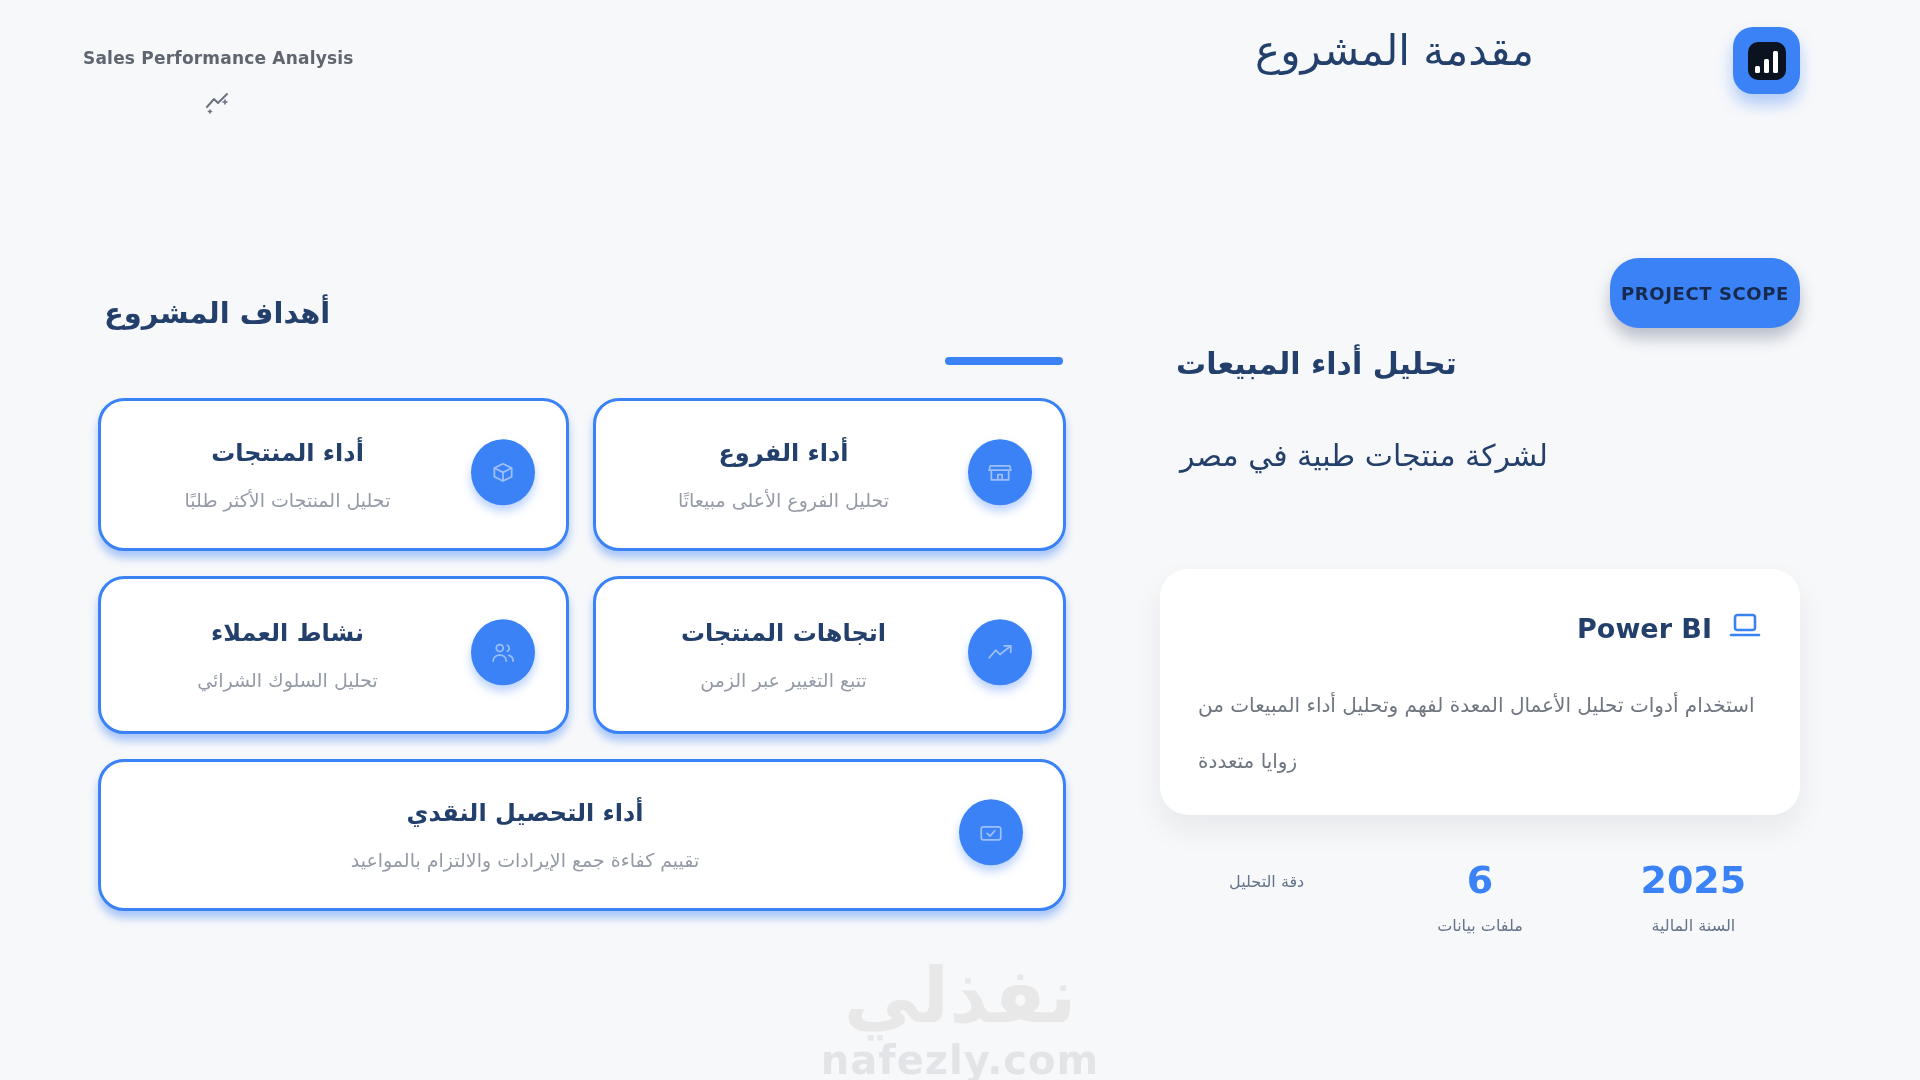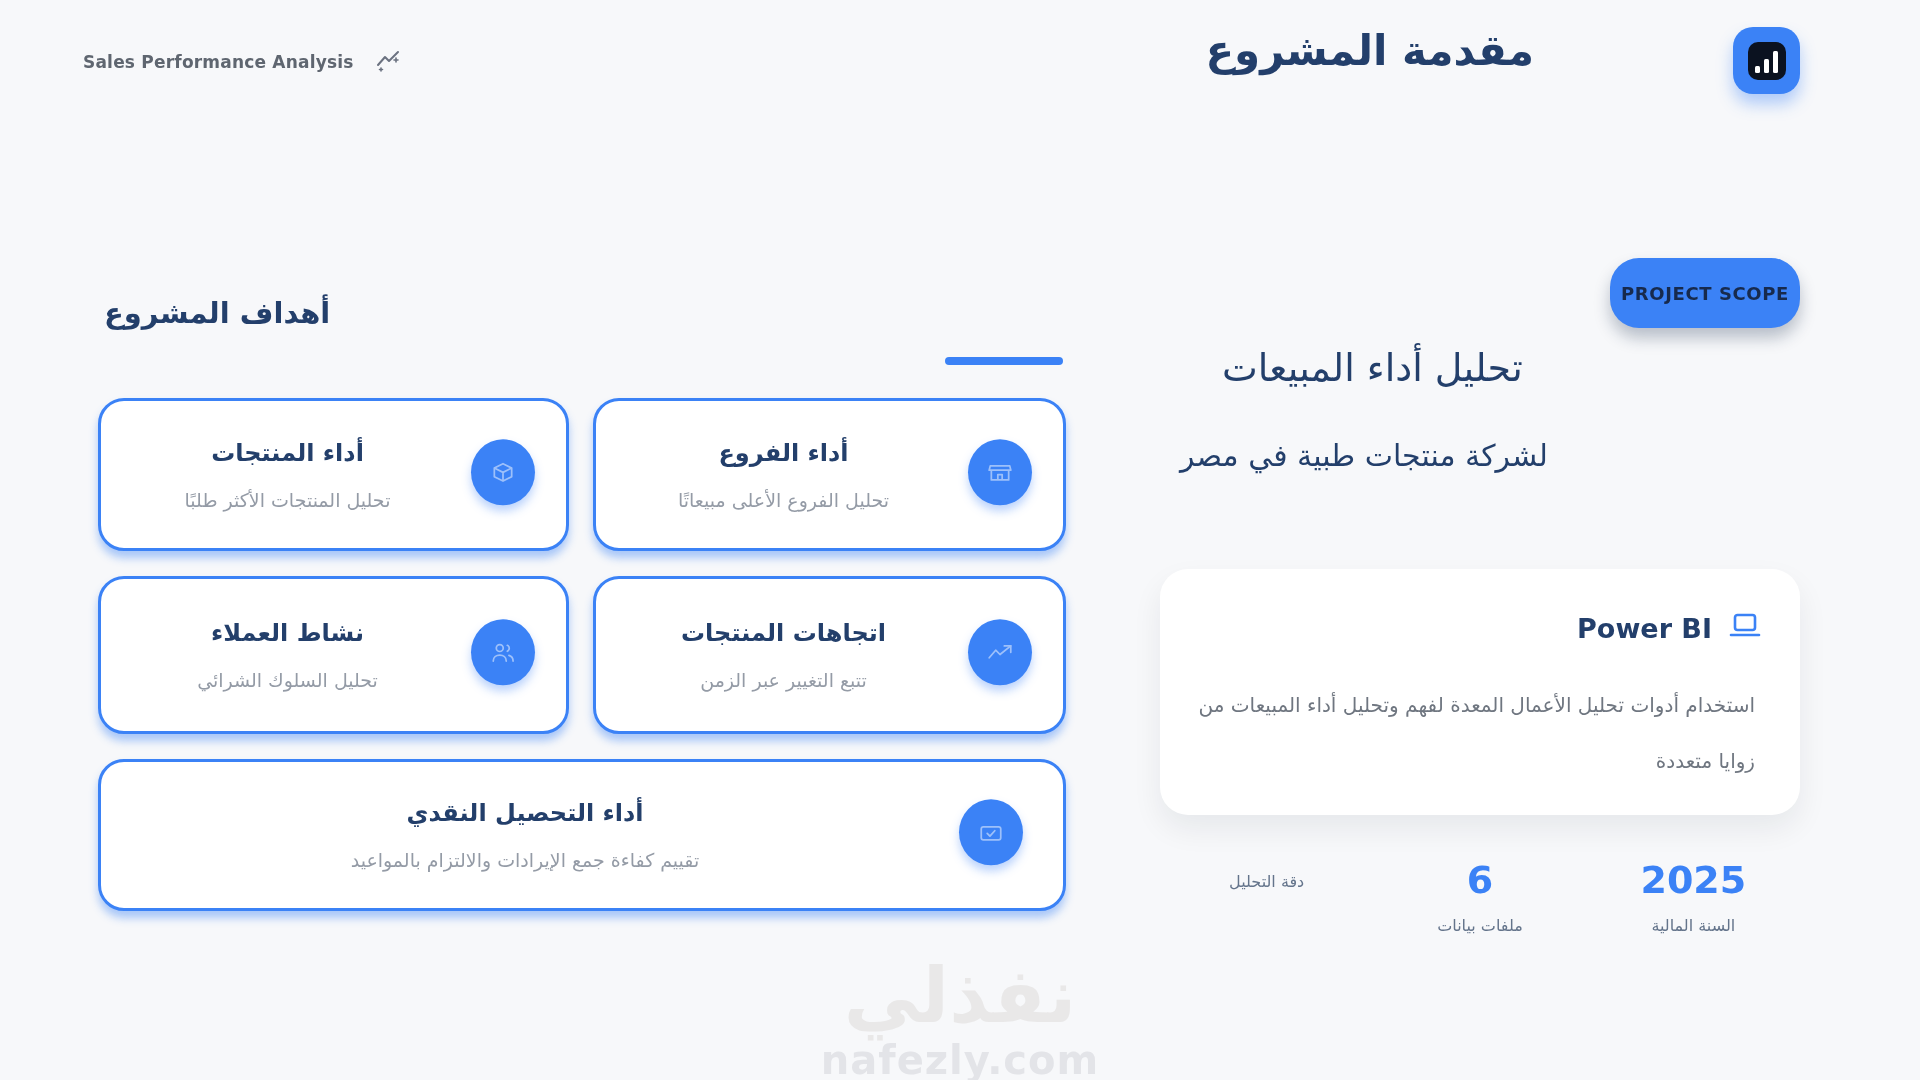--- a/index.html
+++ b/index.html
@@ -1,39 +1,39 @@
 <!DOCTYPE html>
 <html lang="ar"><head>
 <meta charset="utf-8">
 <style>
   * { margin:0; padding:0; box-sizing:border-box; }
   html,body { width:1920px; height:1080px; }
   body { font-family:"DejaVu Sans", sans-serif; background:#f7f8fa; overflow:hidden; }
   .canvas { position:relative; width:1920px; height:1080px; background:#f7f8fa; }
 
   
-  .brand { position:absolute; left:83px; top:48px; display:flex; align-items:center; gap:22px; }
+  .brand { position:absolute; left:83px; top:48px; display:flex; align-items:center; gap:22px;flex-direction:column; }
   .brand-label { font-size:17px; font-weight:600; color:#5f6670; letter-spacing:.2px; }
-  .main-title { position:absolute; top:26px; right:386px; direction:rtl; font-size:42px; font-weight:bold; color:#233f6b; white-space:nowrap;text-align:center; }
+  .main-title { position:absolute; top:26px; right:386px; direction:rtl; font-size:42px; font-weight:normal; color:#233f6b; white-space:nowrap;text-align:center; }
   .app-icon { position:absolute; left:1733px; top:27px; width:67px; height:67px; border-radius:20px; background:#3b82f6; box-shadow:0 10px 16px rgba(59,130,246,.38); display:flex; align-items:center; justify-content:center; }
   .app-icon-inner { width:38px; height:38px; border-radius:10px; background:#0b1220; display:flex; align-items:flex-end; justify-content:center; gap:4px; padding:7px 6px; }
   .app-icon-inner .bar { background:#ffffff; width:5px; border-radius:1.5px; }
   .bar-dot { height:7px; }
   .bar-mid { height:14px; }
   .bar-tall { height:22px; }
 
   
   .scope-btn { position:absolute; left:1610px; top:258px; width:190px; height:70px; border:none; border-radius:29px; background:#3b82f6; color:#172a4d; font-family:"DejaVu Sans",sans-serif; font-size:18px; font-weight:bold; letter-spacing:.6px; box-shadow:0 10px 16px rgba(23,42,77,.28); cursor:pointer; }
-  .intro-line1 { position:absolute; left:1176px; top:346px; direction:rtl; font-size:38px; font-weight:normal; color:#233f6b; white-space:nowrap;margin-left:46px; }
+  .intro-line1 { position:absolute; left:1176px; top:346px; direction:rtl; font-size:30px; font-weight:bold; color:#233f6b; white-space:nowrap; }
   .intro-line2 { position:absolute; left:1180px; top:438px; direction:rtl; font-size:30px; font-weight:normal; color:#233f6b; white-space:nowrap; }
 
   .pbi-card { position:absolute; left:1160px; top:569px; width:640px; height:246px; background:#ffffff; border-radius:28px; box-shadow:0 14px 30px rgba(15,23,42,.07);padding-left:28px; }
   .pbi-head { position:absolute; top:42px; right:38px; display:flex; align-items:center; gap:16px; }
   .pbi-title { font-size:27px; font-weight:bold; color:#233f6b; }
-  .pbi-desc { position:absolute; top:108px; right:45px; left:38px; direction:rtl; text-align:right; font-size:20px; color:#6f7680; line-height:56px; }
+  .pbi-desc { position:absolute; top:108px; right:45px; left:38px; direction:rtl; text-align:left; font-size:20px; color:#6f7680; line-height:56px; }
 
   .stats { position:absolute; left:1160px; top:858px; width:640px; display:flex; }
   .stat { flex:1; text-align:center; }
   .stat-value { font-size:38px; font-weight:bold; color:#3b82f6; }
   .stat-label { margin-top:14px; direction:rtl; font-size:16px; color:#64748b; }
 
   
   .objectives-heading { position:absolute; left:104px; top:296px; direction:rtl; font-size:29px; font-weight:bold; color:#233f6b; white-space:nowrap; }
   .divider { position:absolute; left:945px; top:357px; width:118px; height:8px; border-radius:4px; background:#3b82f6; }
 

